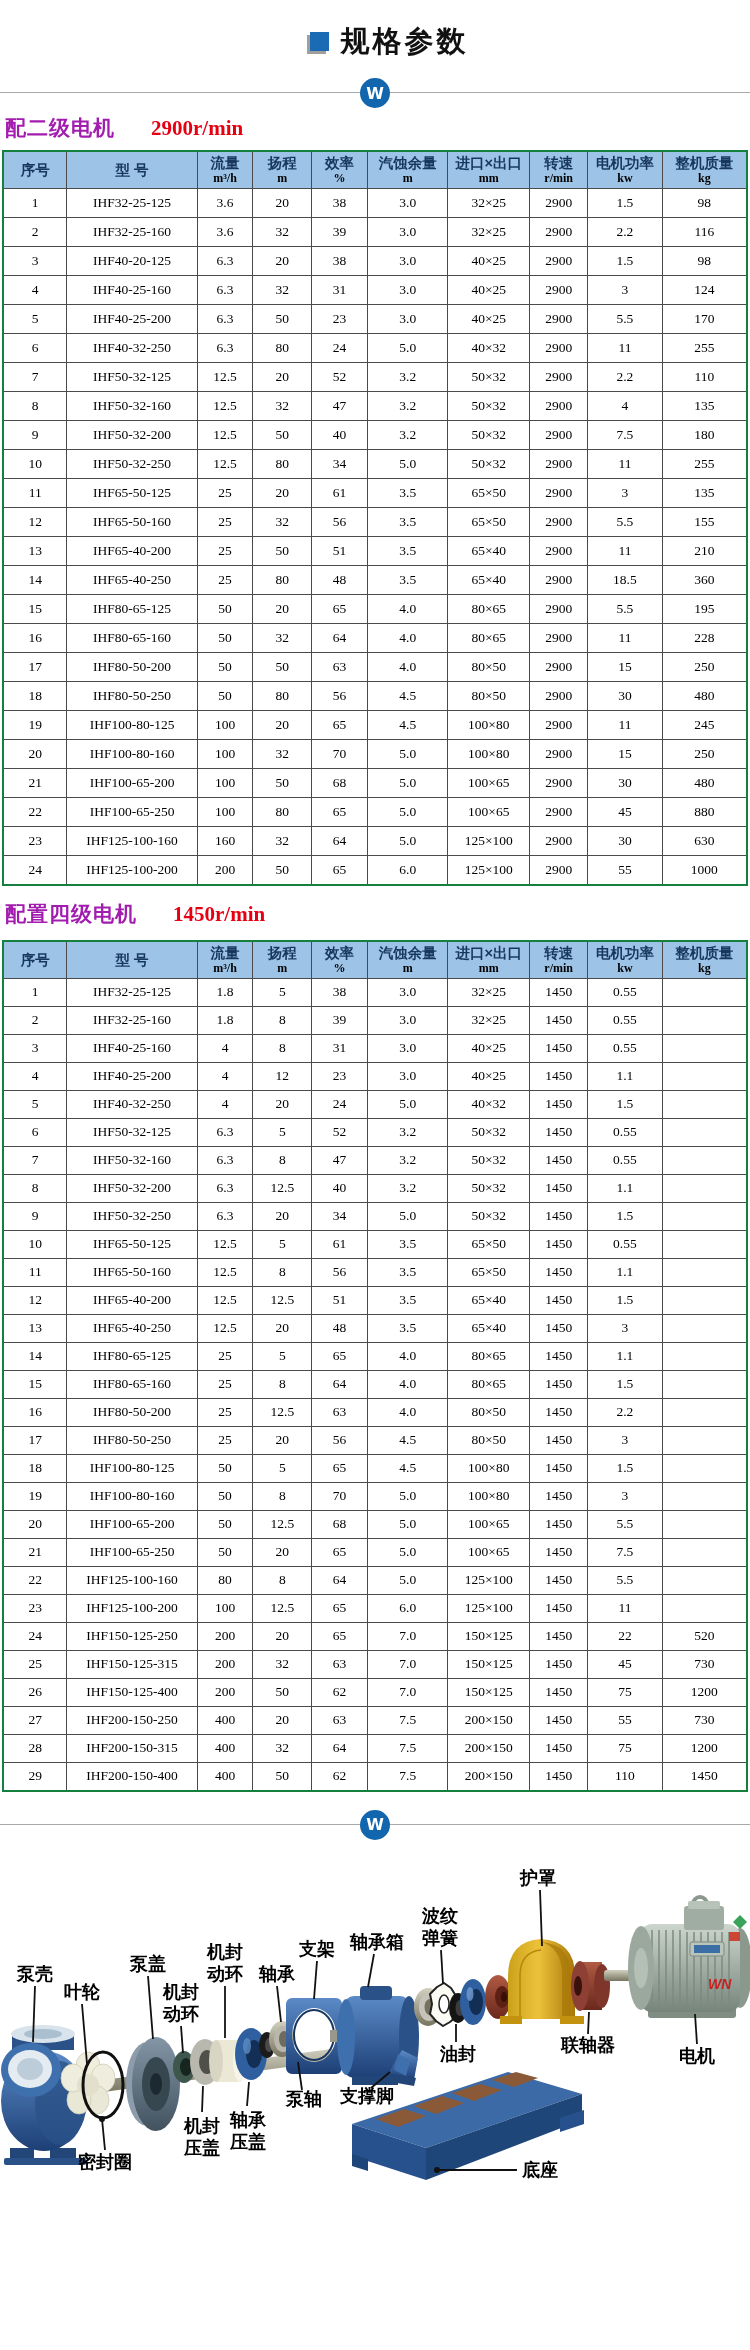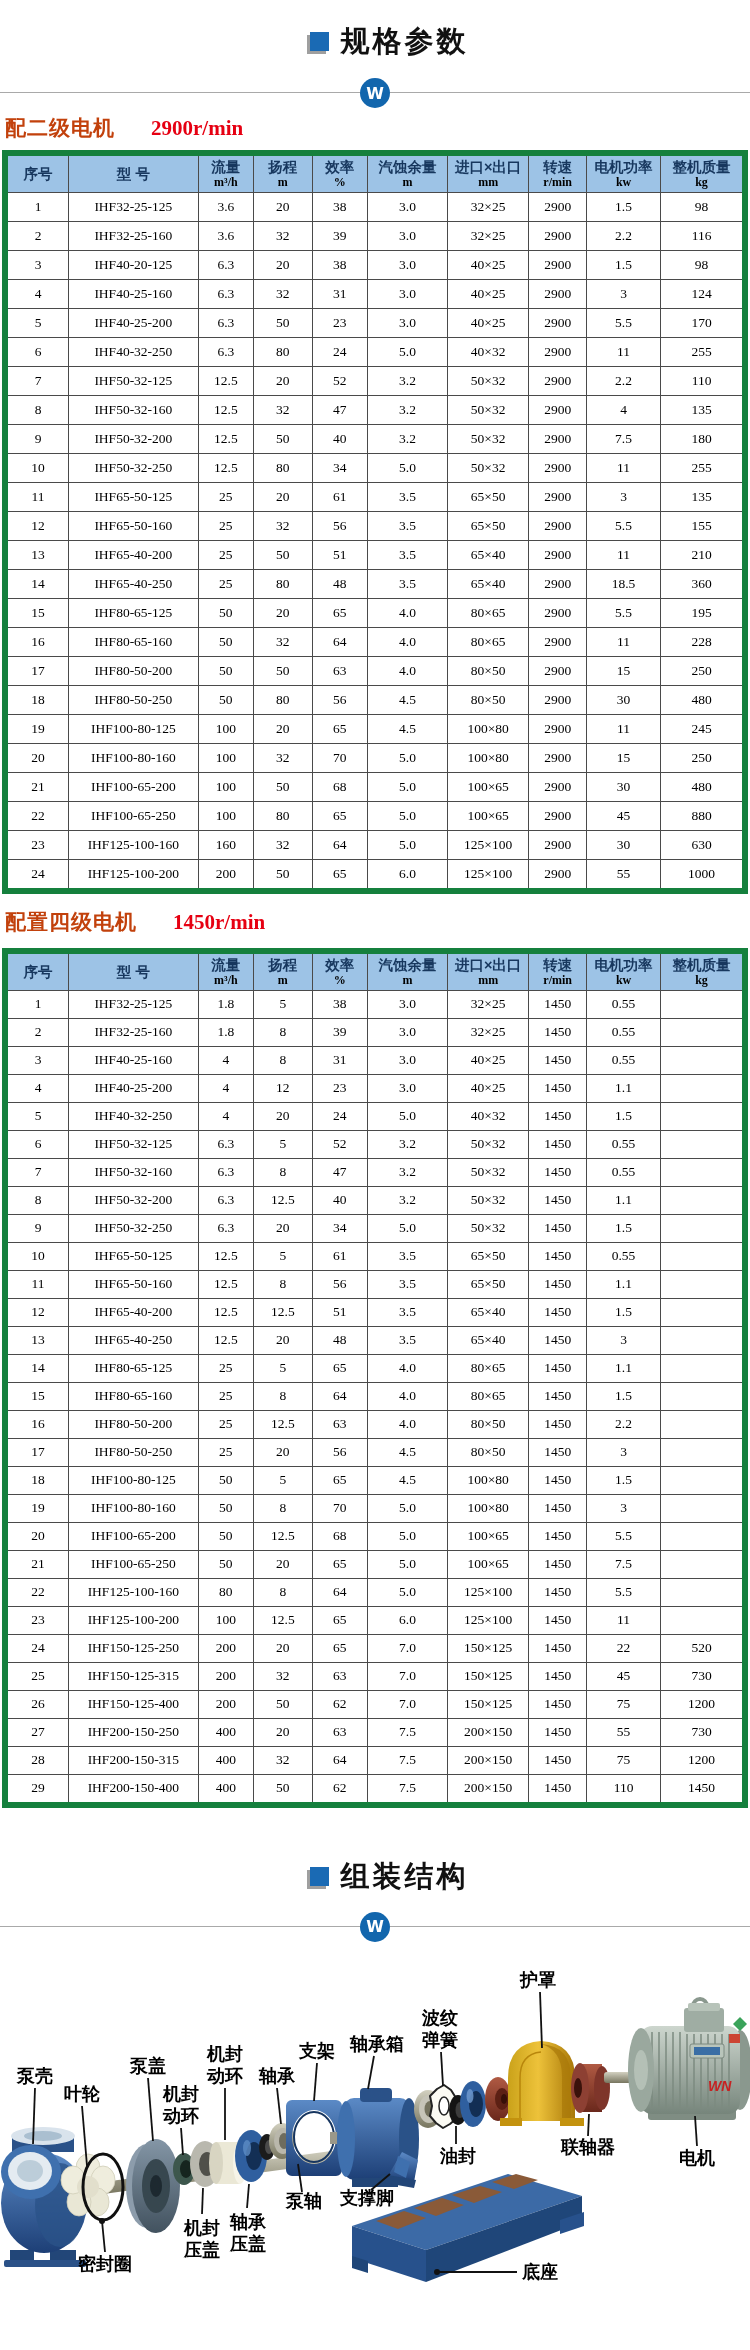--- a/index.html
+++ b/index.html
@@ -13,26 +13,26 @@
 
   
   .divider{position:relative;height:30px;margin-top:20px;}
   .divider .line{position:absolute;left:0;right:0;top:14px;border-top:1px solid #a9a9a9;}
   .wmark{position:absolute;left:50%;top:0;transform:translateX(-50%);width:30px;height:30px;border-radius:50%;
          background:#1266ad;color:#fff;font-weight:bold;font-size:16px;display:flex;align-items:center;justify-content:center;
          font-family:"DejaVu Sans",sans-serif;}
 
   
   .caption{display:flex;align-items:baseline;gap:36px;padding-left:5px;height:34px;margin-top:6px;}
-  .cap-text{font-size:21px;font-weight:bold;color:#c2410c;letter-spacing:1px;}
+  .cap-text{font-size:21px;font-weight:bold;color:#a21caf;letter-spacing:1px;}
   .cap-speed{font-size:21px;font-weight:bold;color:#e60012;font-family:Liberation Serif, serif;}
   .caption.second{margin-top:14px;}
 
   
-  table.spec{width:746px;margin:2px 2px 0 2px;border-collapse:collapse;table-layout:fixed;text-align:center;border:6px solid #15803d;}
+  table.spec{width:746px;margin:2px 2px 0 2px;border-collapse:collapse;table-layout:fixed;text-align:center;border:2px solid #15803d;}
   table.spec th{background:#9dc3e6;border:1px solid #4a4a4a;padding:2px 0;vertical-align:middle;}
   table.spec td{border:1px solid #4a4a4a;font-family:"Liberation Serif","DejaVu Serif",serif;font-size:13.5px;color:#000;padding:0;}
   table.t1 td{height:28px;}
   table.t2 td{height:27px;}
   .h-label{font-size:14.5px;font-weight:bold;color:#17375e;line-height:1.25;}
   .h-unit{font-size:12px;color:#000000;font-family:"Liberation Serif","DejaVu Serif",serif;line-height:1.15;}
   #spec-table-2900{margin-top:2px;}
   #spec-table-1450{margin-top:6px;}
   .assembly-title{margin-top:52px;}
   .divider.second{margin-top:18px;}
@@ -816,24 +816,20 @@
           <td>62</td>
           <td>7.5</td>
           <td>200×150</td>
           <td>1450</td>
           <td>110</td>
           <td>1450</td>
         </tr>
       </tbody>
   </table>
 
-  <div class="sec-title assembly-title">
-    <span class="sq"></span>
-    <span class="t">组装结构</span>
-  </div>
 
   <div class="divider second">
     <span class="line"></span>
     <span class="wmark">W</span>
   </div>
 
   <svg id="assembly-diagram" width="750" height="400" viewBox="0 0 750 400">
     <defs>
       <linearGradient id="gBlue" x1="0" y1="0" x2="0" y2="1">
         <stop offset="0" stop-color="#5b8ac6"></stop>

